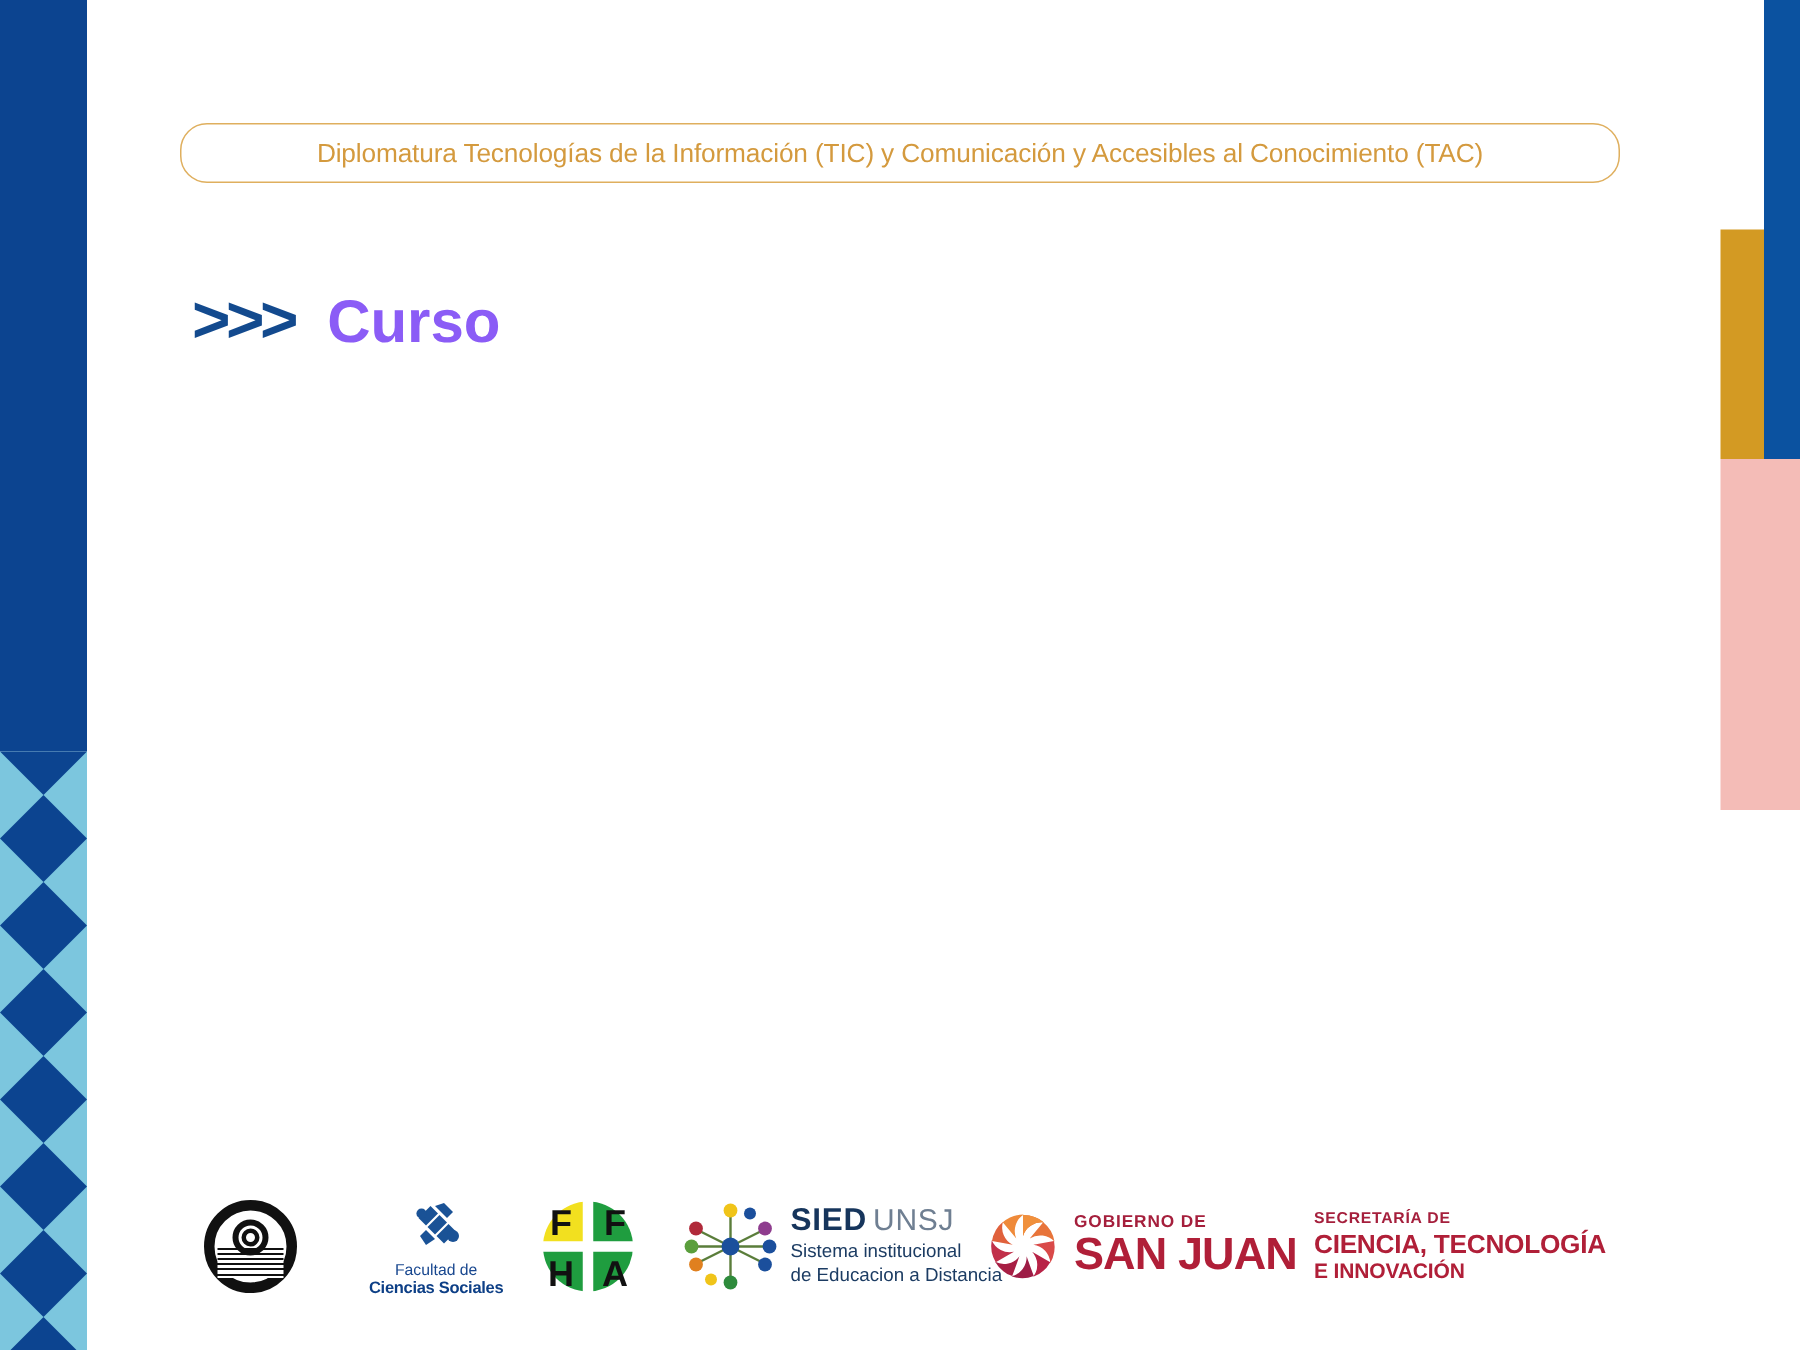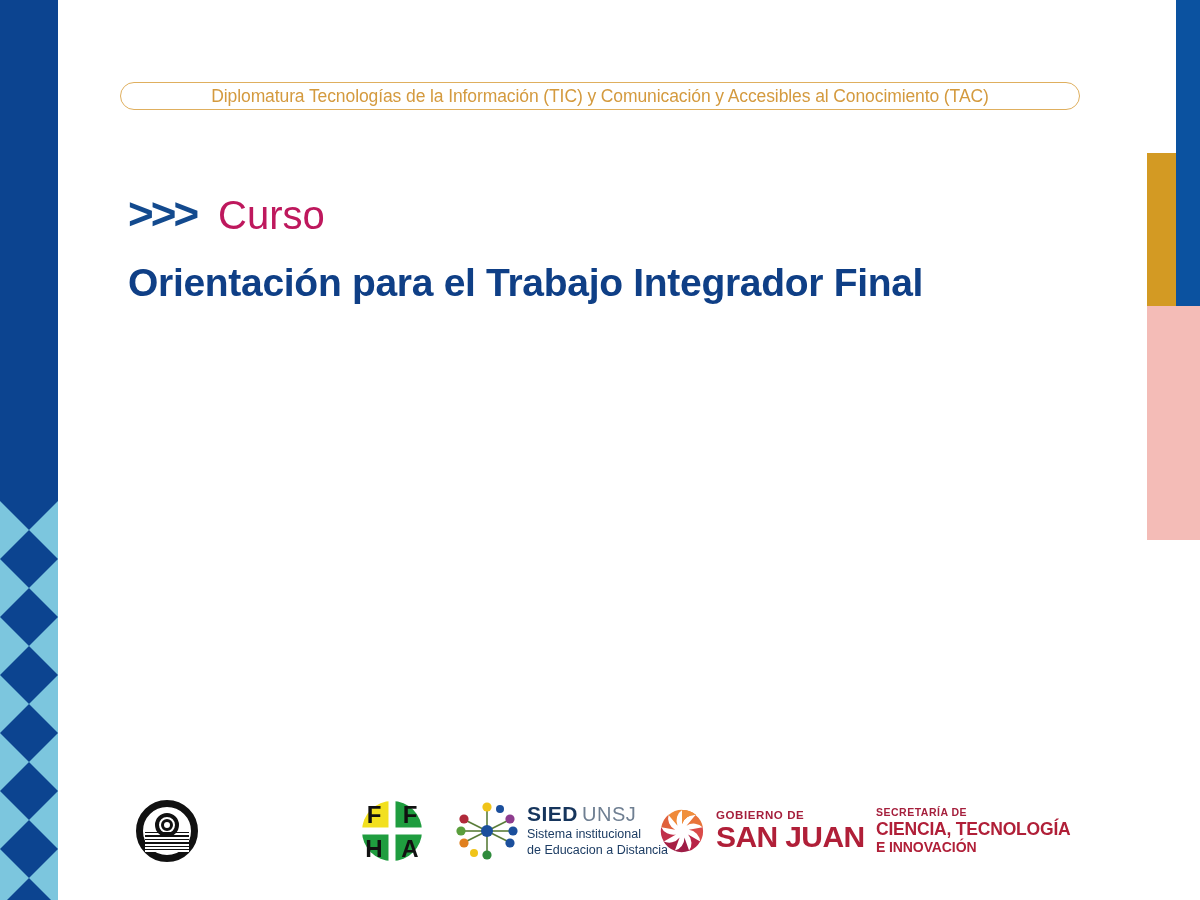--- a/index.html
+++ b/index.html
@@ -65,21 +65,21 @@
     left: 1147px; top: 306px;
     width: 53px; height: 234px;
     background: #f4bcb7;
   }
 
   
   .header-pill {
     position: absolute;
     left: 120px; top: 82px;
     width: 960px;
-    height: 28px;
+    height: 40px;
     border: 1.6px solid #dfaf5e;
     border-radius: 18px;
     box-sizing: border-box;
     display: flex;
     align-items: center;
     justify-content: center;
   }
   .header-pill-text {
     color: #d49a3e;
     font-size: 17.5px;
@@ -100,23 +100,23 @@
     line-height: 1;
   }
   .chevrons {
     font-size: 44px;
     font-weight: bold;
     letter-spacing: -3px;
     color: #134a8e;
   }
   .eyebrow-label {
     font-size: 40px;
-    font-weight: 400;
+    font-weight: 700;
     margin-left: 22px;
-    color: #be185d;
+    color: #8b5cf6;
   }
   .main-title {
     margin-top: 26px;
     font-size: 39px;
     font-weight: bold;
     color: #0f3f86;
     letter-spacing: -0.3px;
     line-height: 1.1;
   }
 
@@ -303,35 +303,52 @@
 
   <div class="header-pill">
     <span class="header-pill-text">Diplomatura Tecnologías de la Información (TIC) y Comunicación y Accesibles al Conocimiento (TAC)</span>
   </div>
 
   <div class="title-block">
     <div class="eyebrow">
       <span class="chevrons">&gt;&gt;&gt;</span>
       <span class="eyebrow-label">Curso</span>
     </div>
-    <div class="main-title">Orientación para el Trabajo Integrador Final</div>
   </div>
 
 
 
   <div class="logo-bar">
 
     <div class="logo logo-unsj">
       <div class="seal">
         <div class="seal-stripes"></div>
         <div class="seal-inner-ring"></div>
         <div class="seal-dot"></div>
       </div>
     </div>
 
+    <div class="logo logo-fcs">
+      <div class="fcs-mark">
+        <svg width="40" height="40" viewBox="0 0 40 40">
+          <g fill="#1a5296">
+            <path d="M20 2 L38 20 L20 38 L2 20 Z" fill="none"></path>
+            <path d="M8 14 L16 6 L21 11 L13 19 Z"></path>
+            <path d="M14 20 L22 12 L27 17 L19 25 Z"></path>
+            <path d="M20 26 L28 18 L33 23 L25 31 Z"></path>
+            <path d="M19 6 L25 4 L31 10 L27 14 Z"></path>
+            <path d="M9 26 L13 22 L19 28 L13 32 Z"></path>
+            <circle cx="31" cy="26" r="4"></circle>
+            <circle cx="10" cy="11" r="3.4"></circle>
+          </g>
+        </svg>
+      </div>
+      <div class="fcs-text1">Facultad de</div>
+      <div class="fcs-text2">Ciencias Sociales</div>
+    </div>
 
     <div class="logo logo-ffha">
       <div class="ffha">
         <svg width="68" height="68" viewBox="0 0 68 68">
 
           <path d="M34 4 L34 34 L4 34 A30 30 0 0 1 34 4 Z" fill="#f2e01f"></path>
           <path d="M34 4 L34 34 L64 34 A30 30 0 0 0 34 4 Z" fill="#1f9d3f"></path>
           <path d="M34 64 L34 34 L4 34 A30 30 0 0 0 34 64 Z" fill="#1f9d3f"></path>
           <path d="M34 64 L34 34 L64 34 A30 30 0 0 1 34 64 Z" fill="#1f9d3f"></path>
 

